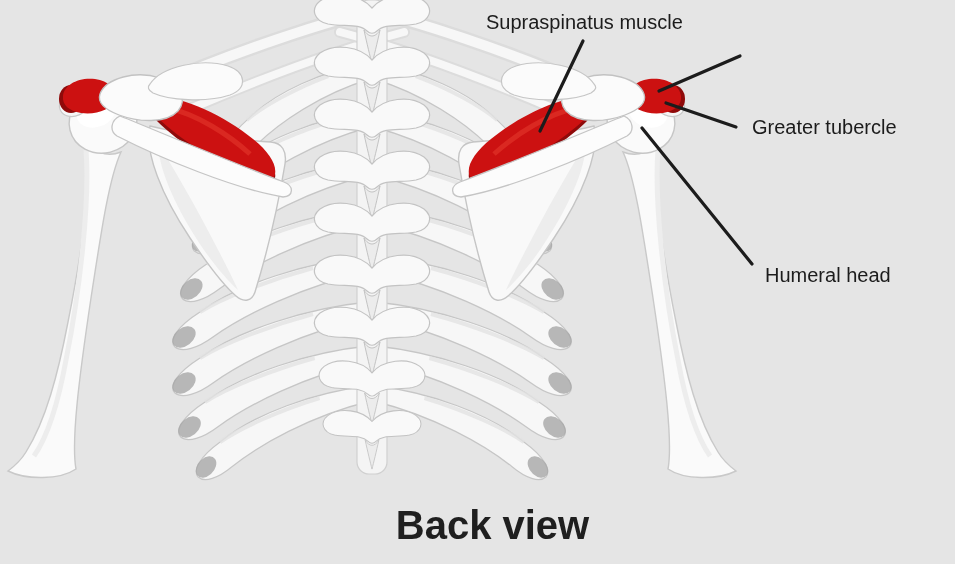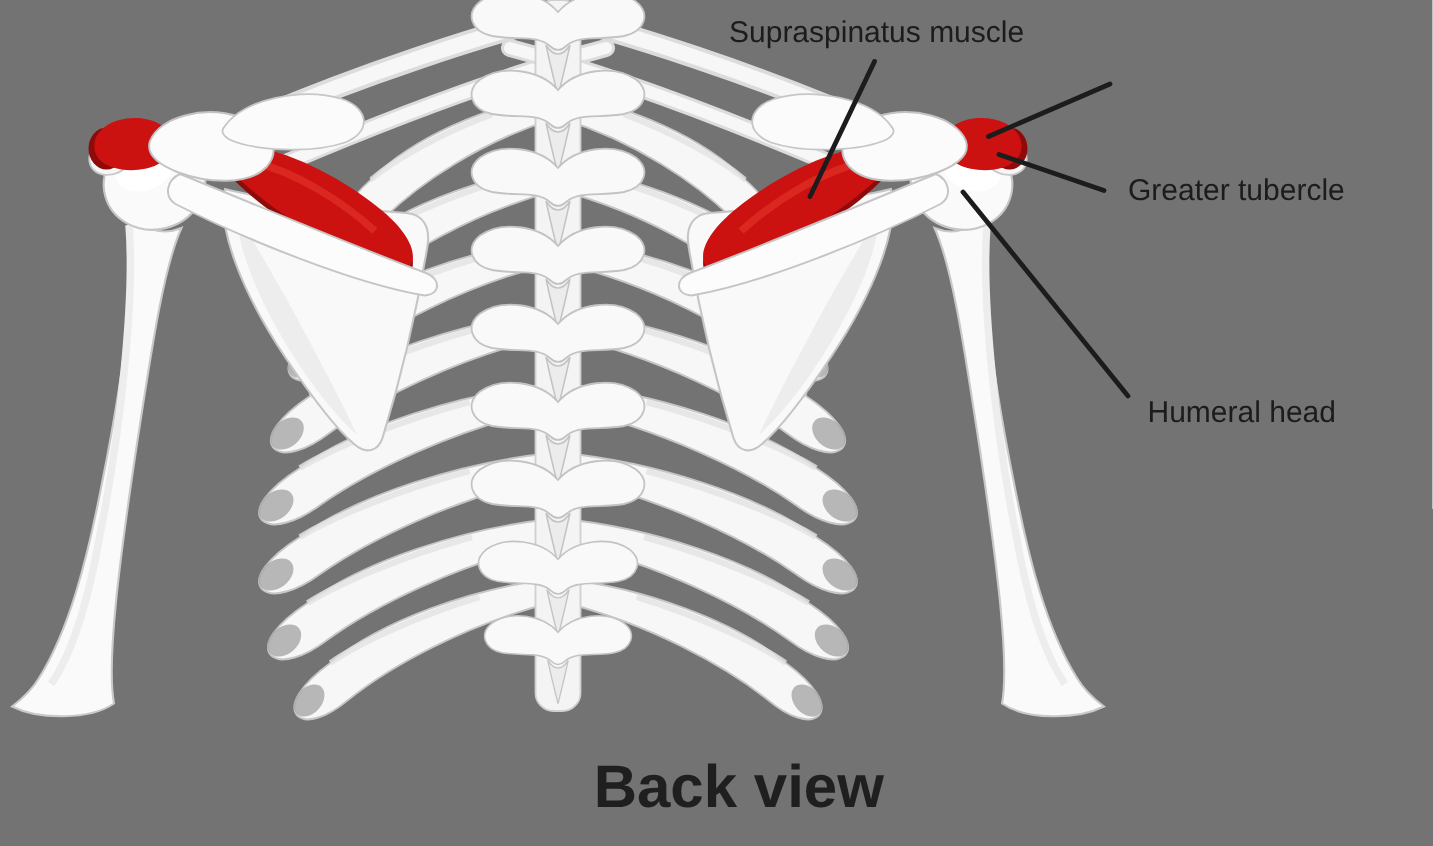--- a/index.html
+++ b/index.html
@@ -1,19 +1,19 @@
 <!DOCTYPE html>
 <html><head>
 <meta charset="utf-8">
 <style>
   html,body{margin:0;padding:0;background:#ffffff;}
   .stage{
     position:relative;
     width:955px;height:564px;
-    background:#737373;
+    background:#e5e5e5;
     overflow:hidden;
     font-family:"Liberation Sans", sans-serif;
   }
   .stage svg{position:absolute;left:0;top:0;}
   .anatomy-label{
     position:absolute;
     font-family:"Liberation Sans", sans-serif;
     font-size:20px;
     color:#1c1c1c;
     white-space:nowrap;

